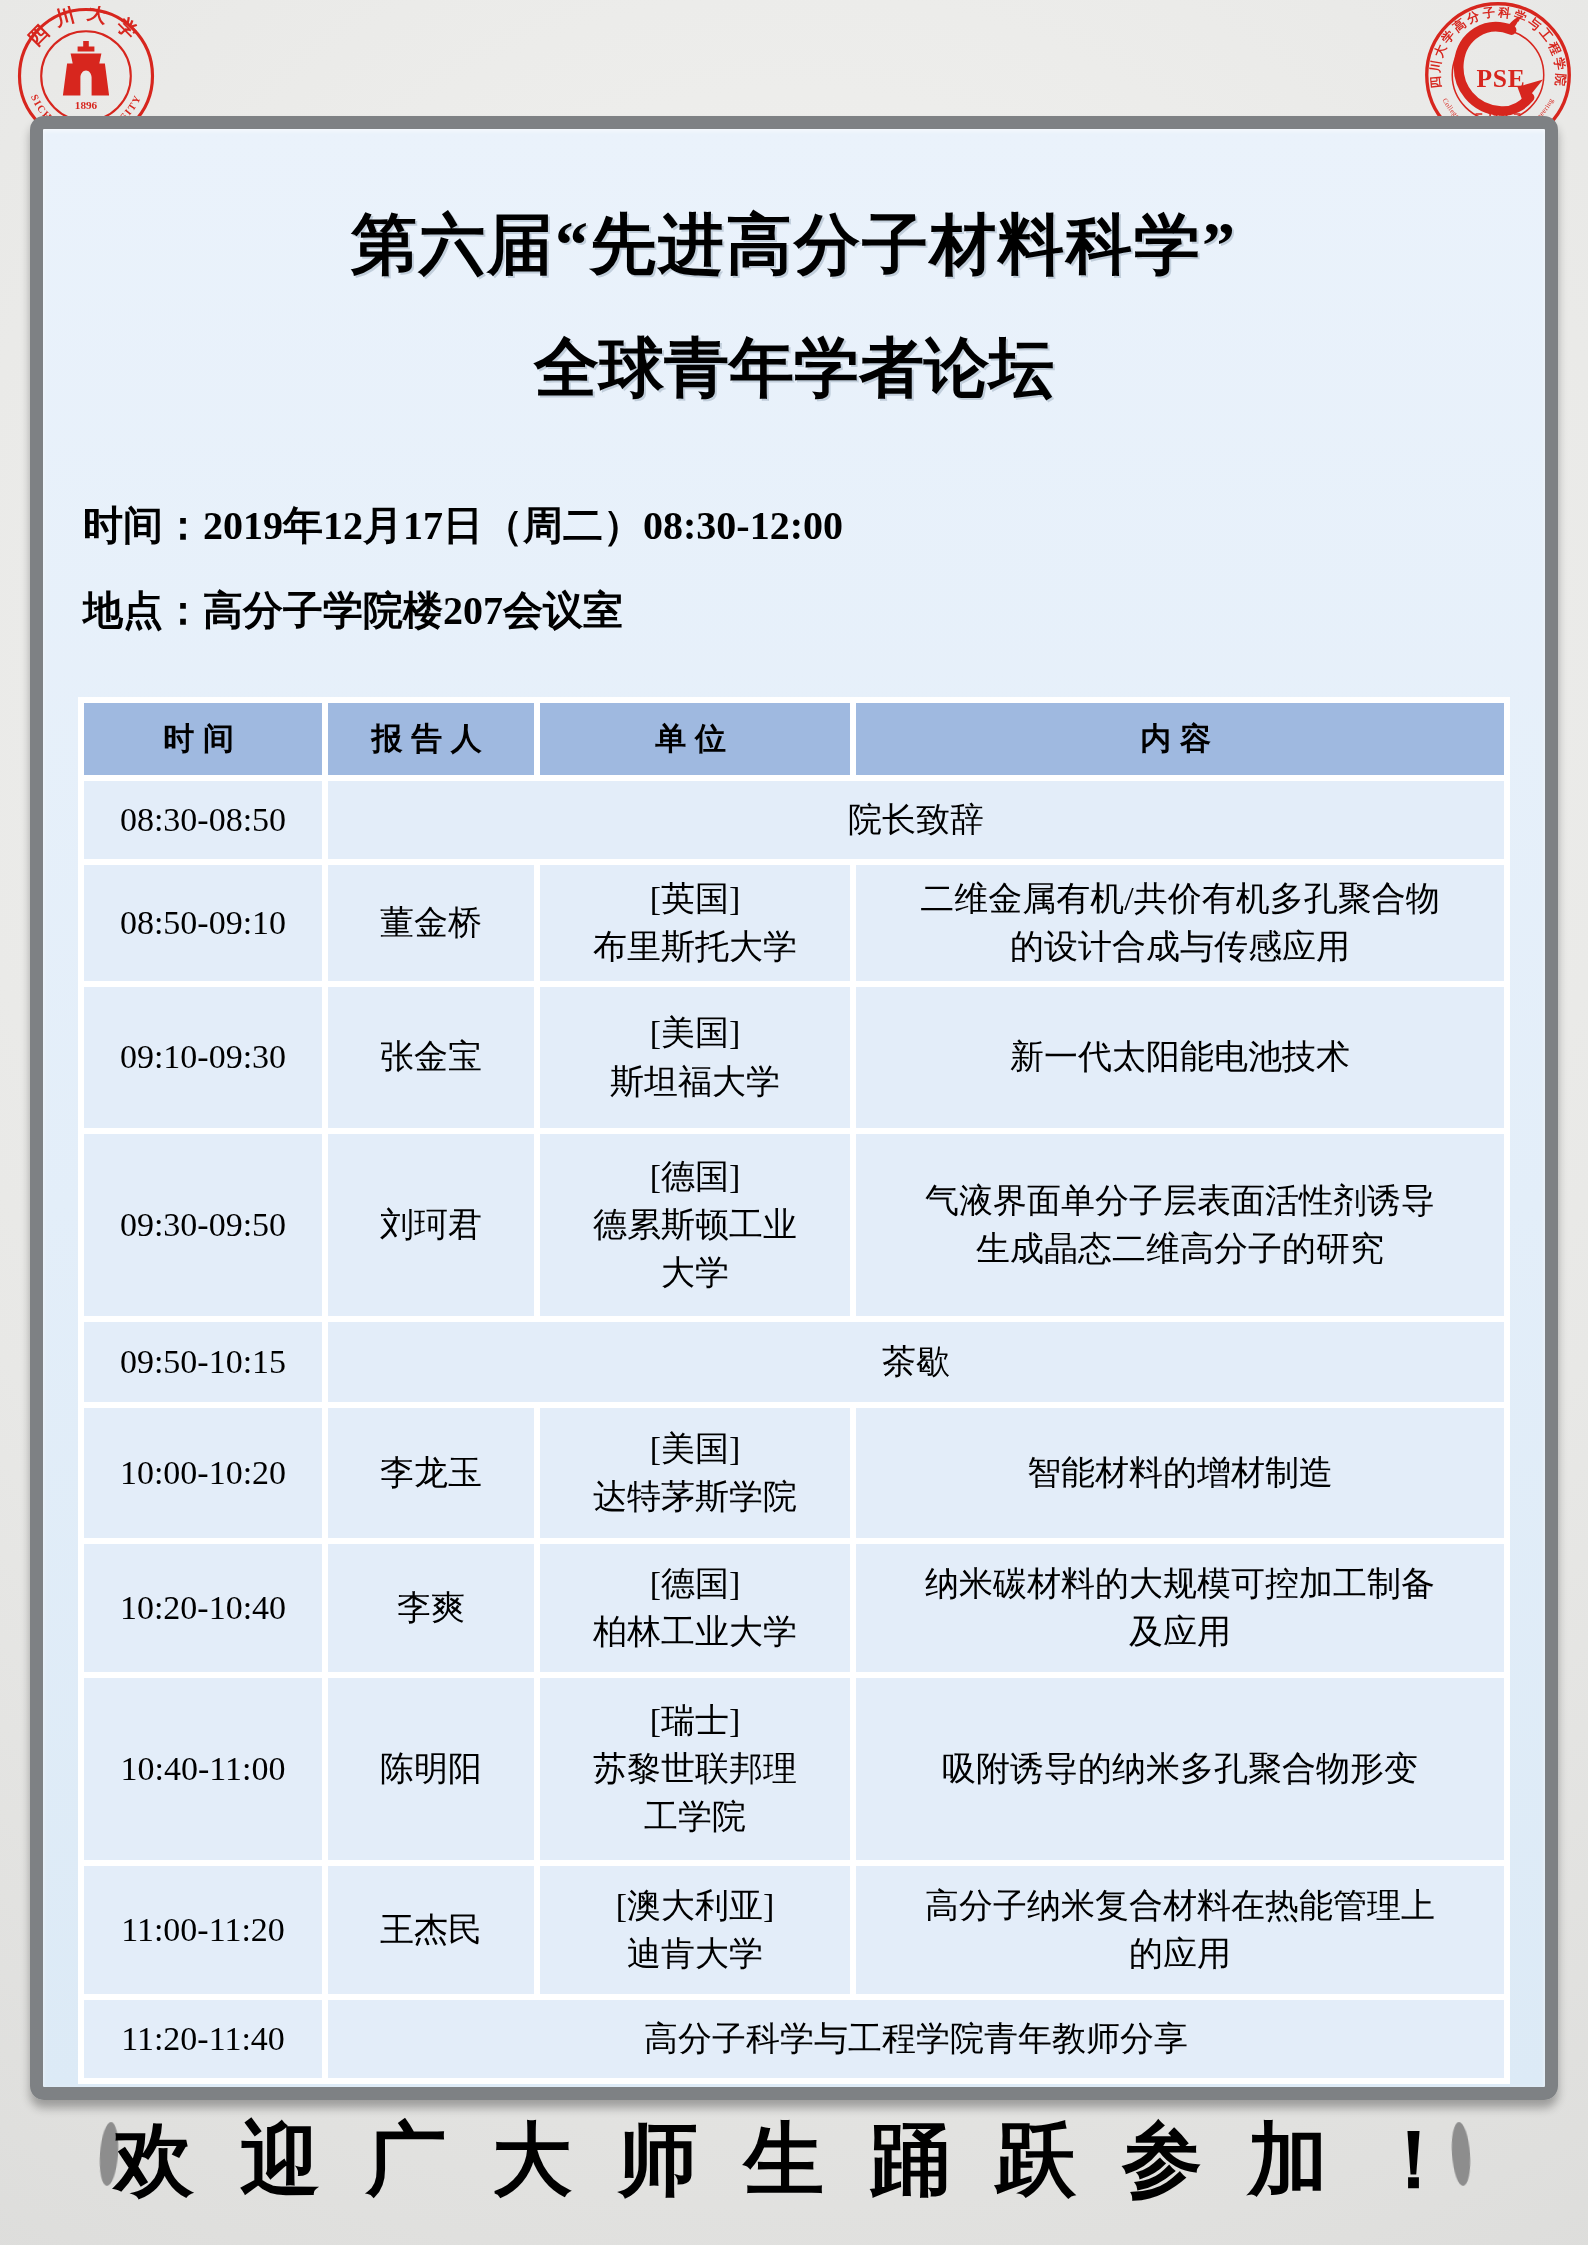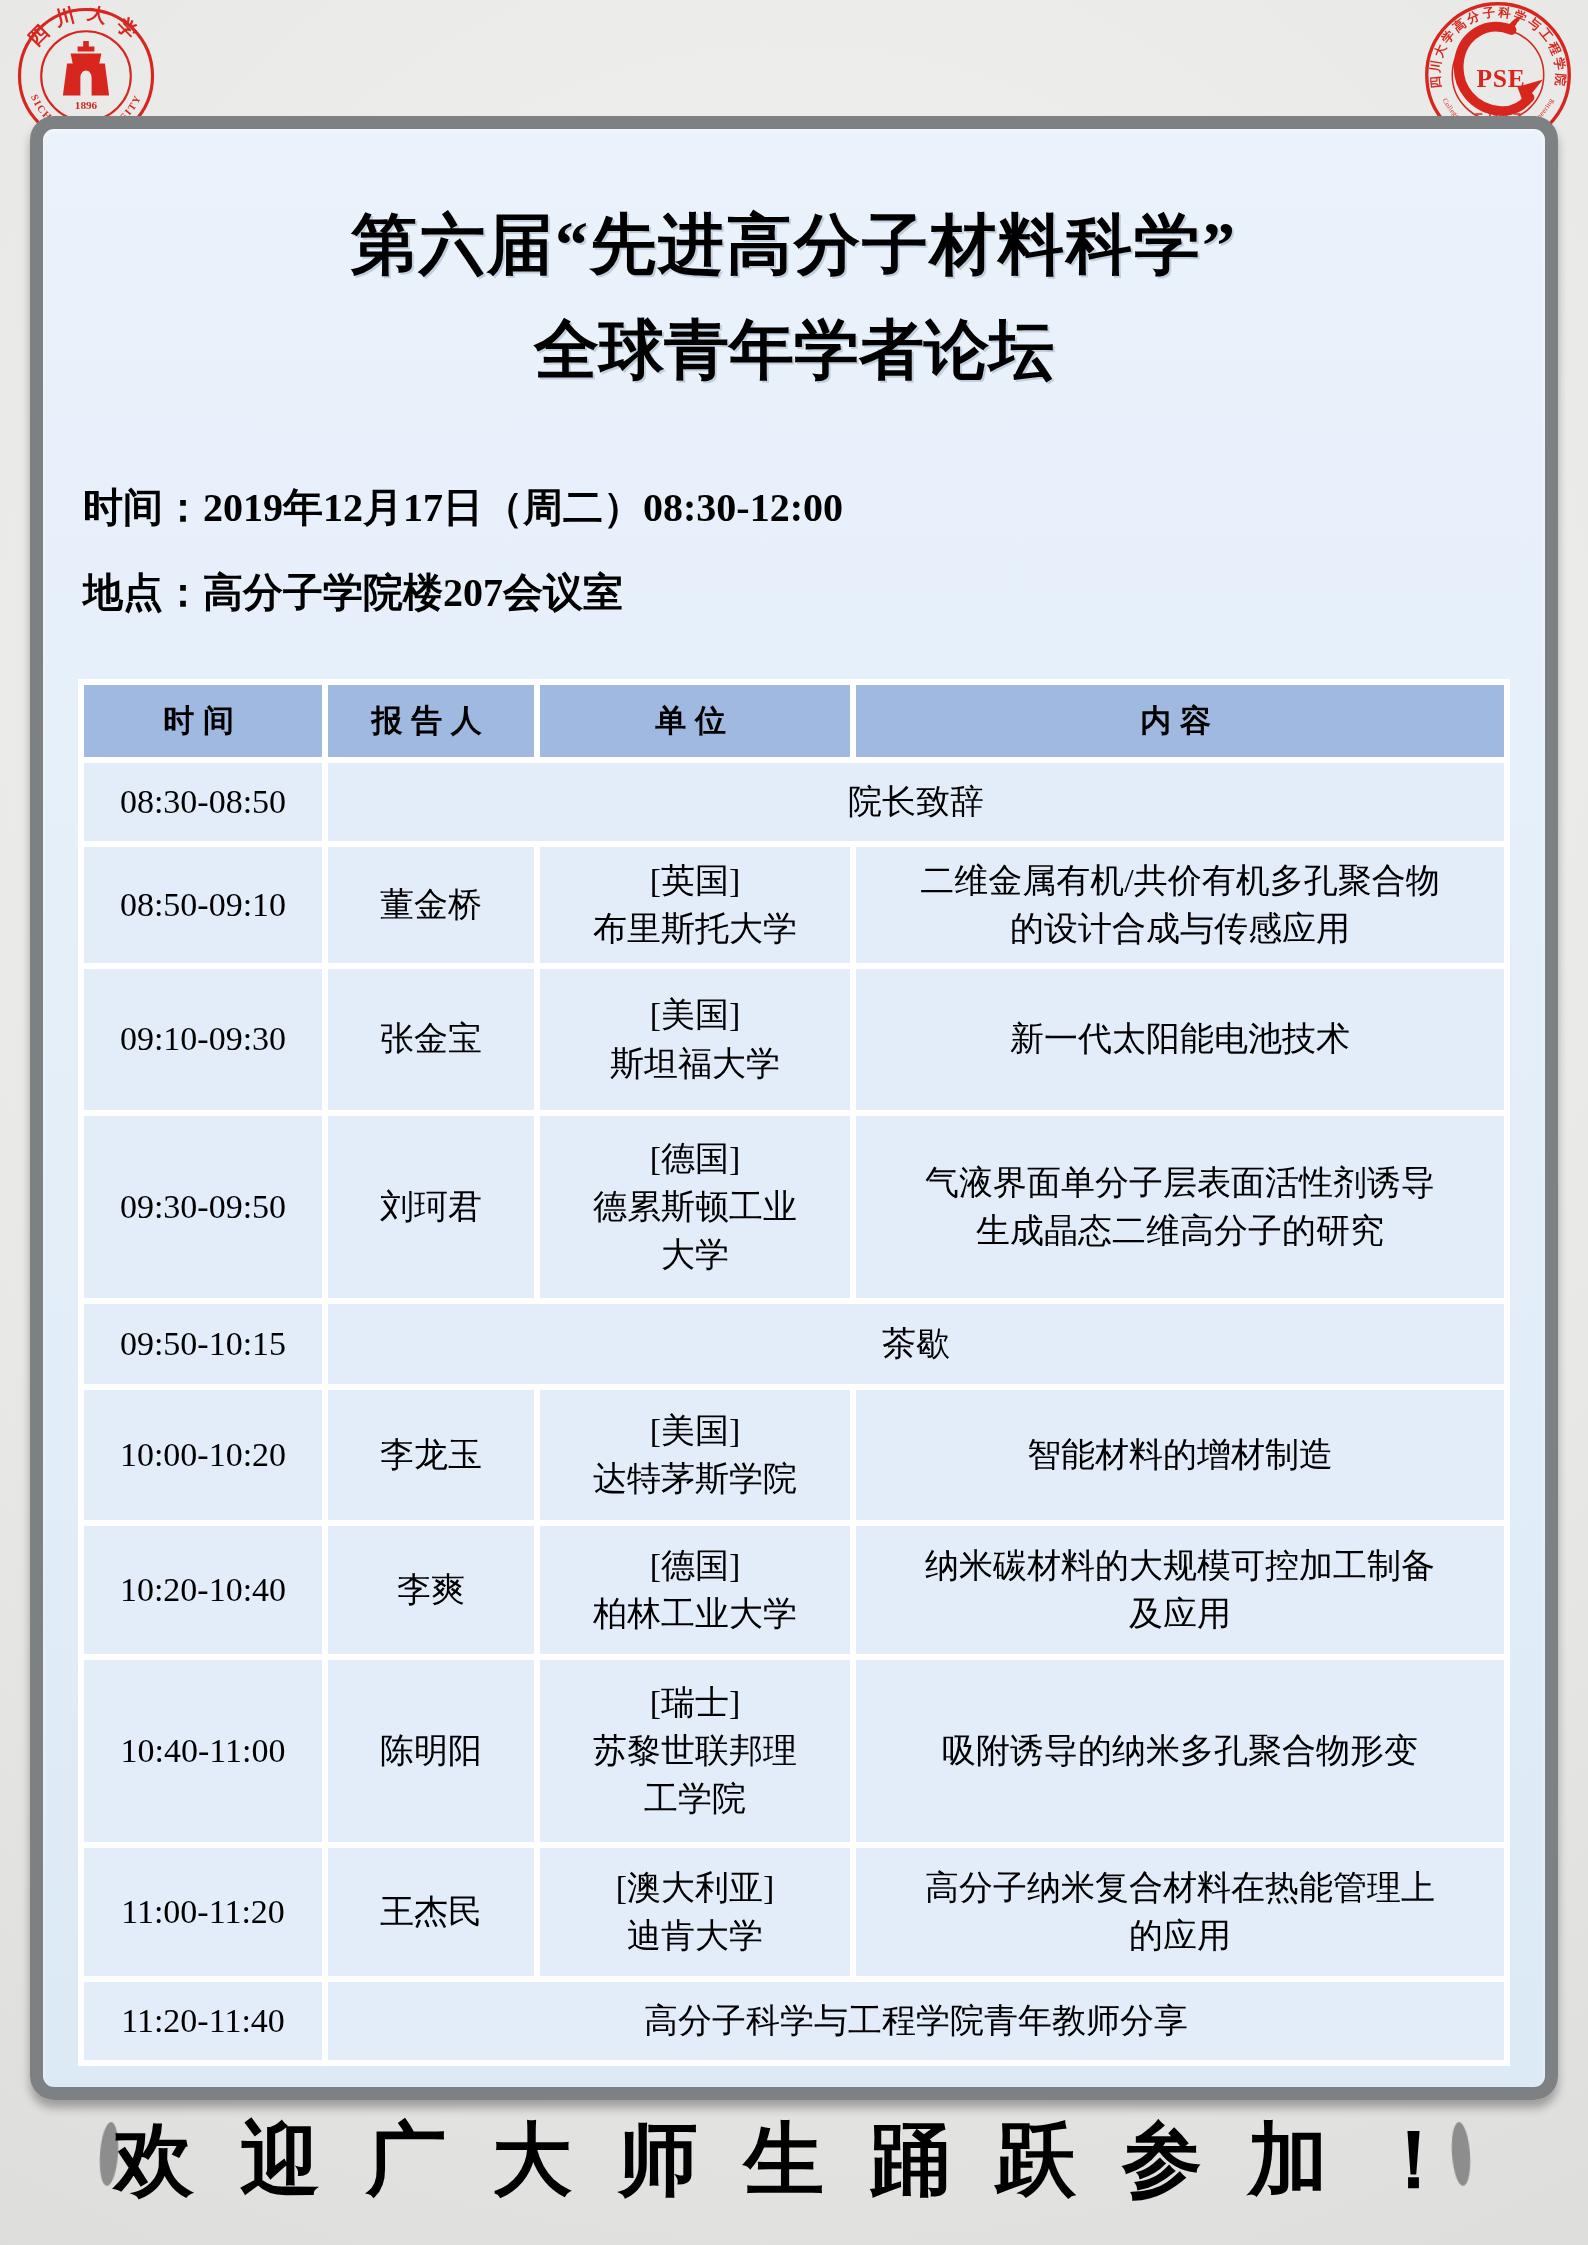--- a/index.html
+++ b/index.html
@@ -7,27 +7,27 @@
     width:1588px;height:2245px;position:relative;overflow:hidden;
     font-family:"Liberation Serif","DejaVu Serif",serif;color:#000;
     background:radial-gradient(ellipse 130% 95% at 50% 30%, #f3f3f1 0%, #e8e8e6 50%, #d8d8d6 100%);
   }
   .logo{position:absolute;}
   .logo-scu{left:16px;top:6px;width:140px;height:140px;}
   .logo-pse{left:1422px;top:0px;width:152px;height:150px;}
 
   .card{
     position:absolute;left:30px;top:116px;width:1528px;height:1984px;
-    box-sizing:border-box;border:13px solid #7e8184;border-radius:24px;
+    box-sizing:border-box;border:13px solid #7e8184;border-radius:14px;
     background:linear-gradient(180deg,#eaf2fb 0%,#e3eef9 55%,#dcEAF6 100%);
     box-shadow:0 8px 10px rgba(0,0,0,.30), inset 0 2px 4px rgba(255,255,255,.6);
   }
   .title{ text-align:center;font-weight:bold;line-height:1; }
   .title-l1{margin-top:83px;font-size:66px;letter-spacing:2px;text-shadow:2px 2px 0 rgba(120,140,160,.35);}
-  .title-l2{margin-top:40px;font-size:65px;text-shadow:2px 2px 0 rgba(120,140,160,.35);}
+  .title-l2{margin-top:58px;font-size:65px;text-shadow:2px 2px 0 rgba(120,140,160,.35);}
 
   .info{margin:105px 0 0 40px;font-weight:bold;font-size:40px;line-height:1;}
   .info-line{white-space:nowrap;}
   .info-line + .info-line{margin-top:45px;}
 
   table.schedule{
     margin:66px auto 0;width:1432px;table-layout:fixed;
     border-collapse:separate;border-spacing:6px;background:#ffffff;
   }
   table.schedule th{

